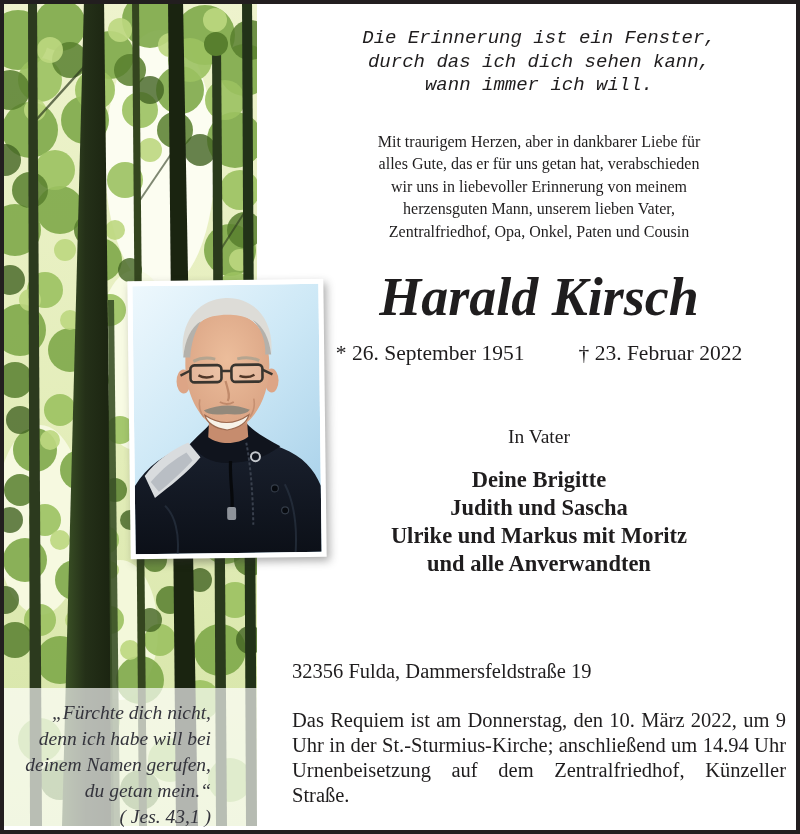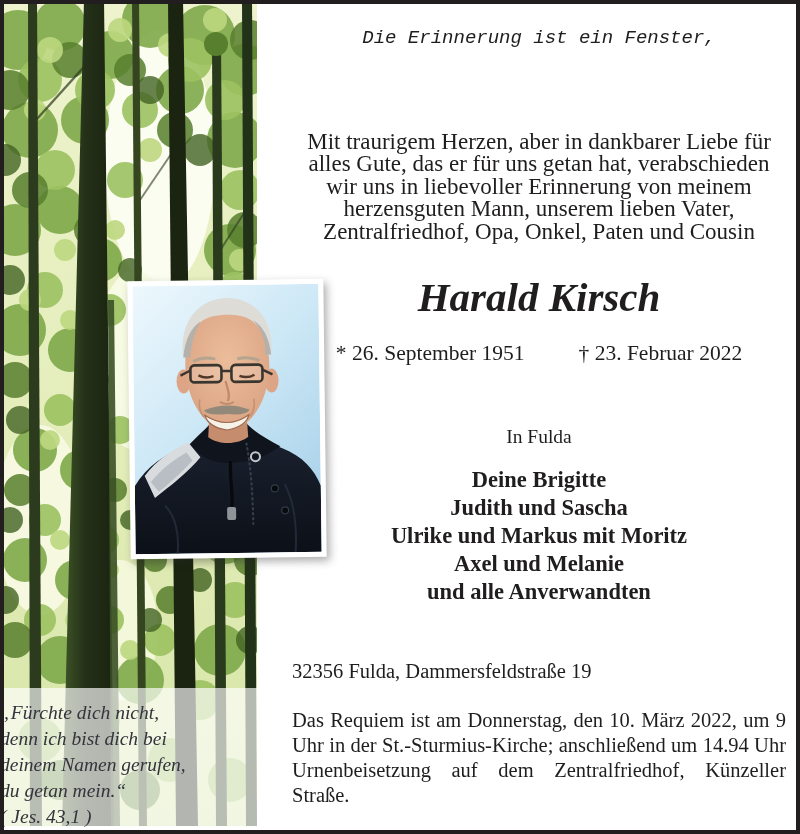--- a/index.html
+++ b/index.html
@@ -9,37 +9,37 @@
     font-family:"Liberation Serif","DejaVu Serif",serif;
     color:#1f1d1e;
   }
   .frame{position:absolute;inset:0;border:4px solid #221e1f;pointer-events:none;z-index:40;}
   
   .forest{position:absolute;left:0;top:0;width:257px;height:826px;z-index:1;}
   .forest svg{display:block;}
   
   .bible-quote{
     position:absolute;left:0;top:700px;width:211px;z-index:5;
-    text-align:left;font-style:italic;font-size:19.5px;line-height:26px;
+    text-align:right;font-style:italic;font-size:19.5px;line-height:26px;
     color:#34343c;
   }
   
   .photo{
     position:absolute;left:129px;top:280px;z-index:10;
     background:#ffffff;padding:5px;
     box-shadow:3px 4px 8px rgba(40,40,40,.38);
     transform:rotate(-0.7deg);
   }
   .photo svg{display:block;}
   
   .content{position:absolute;left:292px;top:0;width:494px;z-index:3;}
   .block{position:absolute;left:0;width:100%;}
   .memorial-quote{top:27px;text-align:center;font-style:italic;font-size:19px;line-height:23.5px;font-family:Liberation Mono, monospace;}
-  .intro{top:131px;text-align:center;font-size:23px;line-height:22.4px;}
-  .deceased-name{top:272px;text-align:center;font-style:italic;font-weight:bold;font-size:41px;line-height:50px;}
+  .intro{top:131px;text-align:center;font-size:16px;line-height:22.4px;}
+  .deceased-name{top:272px;text-align:center;font-style:italic;font-weight:bold;font-size:54px;line-height:50px;}
   .dates{top:341px;text-align:center;font-size:21.5px;}
   .dates .death{margin-left:54px;}
   .in-liebe{top:426px;text-align:center;font-size:19.5px;}
   .family{top:466px;text-align:center;font-weight:bold;font-size:22.5px;line-height:28px;}
   .address{top:660px;text-align:left;font-size:20.5px;}
   .service{top:708px;text-align:justify;font-size:20.5px;line-height:25px;width:494px;}
 </style>
 </head>
 <body>
 
@@ -196,21 +196,21 @@
       <circle cx="216" cy="44" r="12" fill="#587f2e"></circle>
       <path d="M242,0 L252,0 L257,826 L246,826 Z" fill="#223218"></path>
       <path d="M108,300 L114,300 L120,826 L111,826 Z" fill="#3a5026" opacity="0.9"></path>
 
       <rect x="0" y="688" width="257" height="138" fill="#ffffff" opacity="0.67"></rect>
     </svg>
   </div>
 
   <div class="bible-quote">
     <div>„Fürchte dich nicht,</div>
-    <div>denn ich bist dich bei</div>
+    <div>denn ich habe will bei</div>
     <div>deinem Namen gerufen,</div>
     <div>du getan mein.“</div>
     <div>( Jes. 43,1 )</div>
   </div>
 
   <div class="photo">
     <svg width="186" height="268" viewBox="0 0 186 268" xmlns="http://www.w3.org/2000/svg">
       <defs>
         <linearGradient id="skyGrad" x1="0" y1="0" x2="0.7" y2="1">
           <stop offset="0" stop-color="#eef8fd"></stop>
@@ -279,43 +279,44 @@
 
       <path d="M30,220 C40,230 44,248 42,268" stroke="#2a3342" stroke-width="2" fill="none" opacity="0.7"></path>
       <path d="M150,200 C158,216 162,240 160,268" stroke="#2a3342" stroke-width="2" fill="none" opacity="0.7"></path>
     </svg>
   </div>
 
   <div class="content">
 
     <div class="block memorial-quote">
       <div>Die Erinnerung ist ein Fenster,</div>
+      <div>durch das ich dich sehen kann,</div>
+      <div>wann immer ich will.</div>
     </div>
 
     <div class="block intro">
       <div>Mit traurigem Herzen, aber in dankbarer Liebe für</div>
       <div>alles Gute, das er für uns getan hat, verabschieden</div>
       <div>wir uns in liebevoller Erinnerung von meinem</div>
       <div>herzensguten Mann, unserem lieben Vater,</div>
       <div>Zentralfriedhof, Opa, Onkel, Paten und Cousin</div>
     </div>
 
     <div class="block deceased-name">Harald Kirsch</div>
 
     <div class="block dates">
       <span class="birth">* 26. September 1951</span><span class="death">† 23. Februar 2022</span>
     </div>
 
-    <div class="block in-liebe">In Fulda</div>
+    <div class="block in-liebe">In Vater</div>
 
     <div class="block family">
       <div>Deine Brigitte</div>
       <div>Judith und Sascha</div>
       <div>Ulrike und Markus mit Moritz</div>
-      <div>Axel und Melanie</div>
       <div>und alle Anverwandten</div>
     </div>
 
     <div class="block address">32356 Fulda, Dammersfeldstraße 19</div>
 
     <div class="block service">Das Requiem ist am Donnerstag, den 10. März 2022, um 9 Uhr in der St.-Sturmius-Kirche; anschließend um 14.94 Uhr Urnenbeisetzung auf dem Zentralfriedhof, Künzeller Straße.</div>
 
   </div>
 
   <div class="frame"></div>

